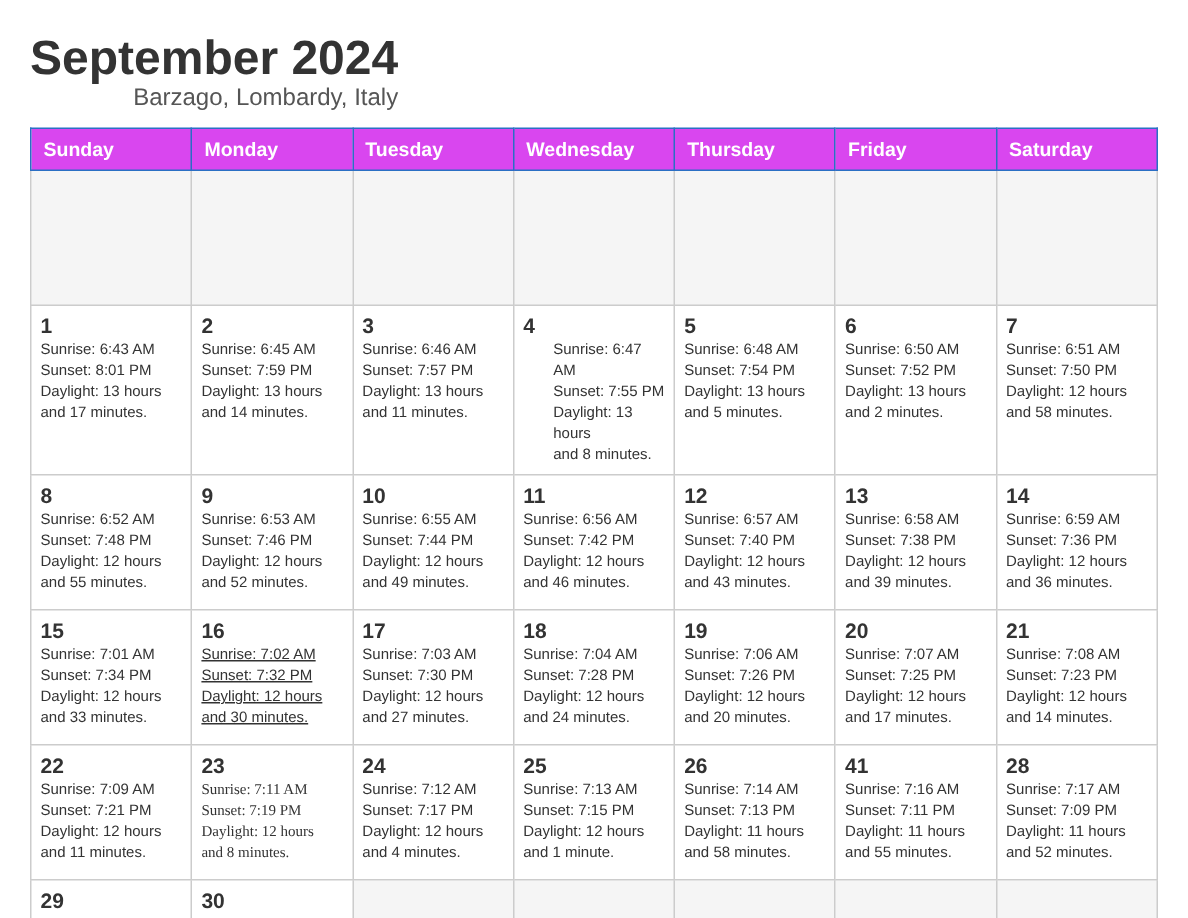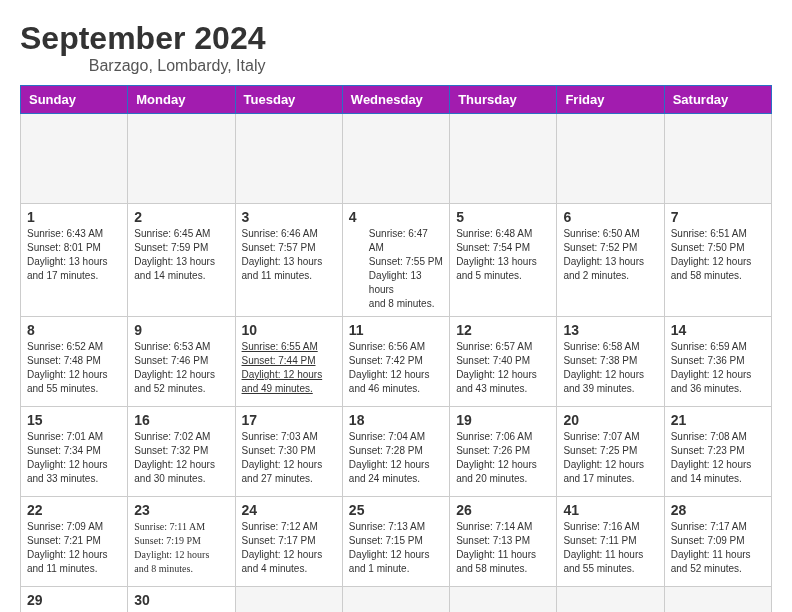--- a/index.html
+++ b/index.html
@@ -43,21 +43,21 @@
     .location {
       font-size: 16px;
       color: #555;
     }
     table {
       width: 100%;
       border-collapse: collapse;
       table-layout: fixed;
     }
     th {
-      background-color: #a21caf;
+      background-color: #d946ef;
       color: white;
       text-align: left;
       padding: 6px 8px;
       font-size: 13px;
       font-weight: bold;
       border: 1px solid #2a6fc4;
     }
     td {
       border: 1px solid #ccc;
       vertical-align: top;
@@ -181,21 +181,21 @@
         </td>
         <td>
           <span class="day-num">9</span>
           <div class="cell-text" style="white-space: pre-line;">Sunrise: 6:53 AM
 Sunset: 7:46 PM
 Daylight: 12 hours
 and 52 minutes.</div>
         </td>
         <td>
           <span class="day-num">10</span>
-          <div class="cell-text" style="white-space: pre-line; text-decoration: underline;">Sunrise: 6:55 AM
+          <div class="cell-text" style="white-space: pre-line;">Sunrise: 6:55 AM
 Sunset: 7:44 PM
 Daylight: 12 hours
 and 49 minutes.</div>
         </td>
         <td>
           <span class="day-num">11</span>
           <div class="cell-text" style="white-space: pre-line;">Sunrise: 6:56 AM
 Sunset: 7:42 PM
 Daylight: 12 hours
 and 46 minutes.</div>
@@ -225,21 +225,21 @@
       <tr>
         <td>
           <span class="day-num">15</span>
           <div class="cell-text" style="white-space: pre-line;">Sunrise: 7:01 AM
 Sunset: 7:34 PM
 Daylight: 12 hours
 and 33 minutes.</div>
         </td>
         <td>
           <span class="day-num">16</span>
-          <div class="cell-text" style="white-space: pre-line;">Sunrise: 7:02 AM
+          <div class="cell-text" style="white-space: pre-line; text-decoration: underline;">Sunrise: 7:02 AM
 Sunset: 7:32 PM
 Daylight: 12 hours
 and 30 minutes.</div>
         </td>
         <td>
           <span class="day-num">17</span>
           <div class="cell-text" style="white-space: pre-line;">Sunrise: 7:03 AM
 Sunset: 7:30 PM
 Daylight: 12 hours
 and 27 minutes.</div>

